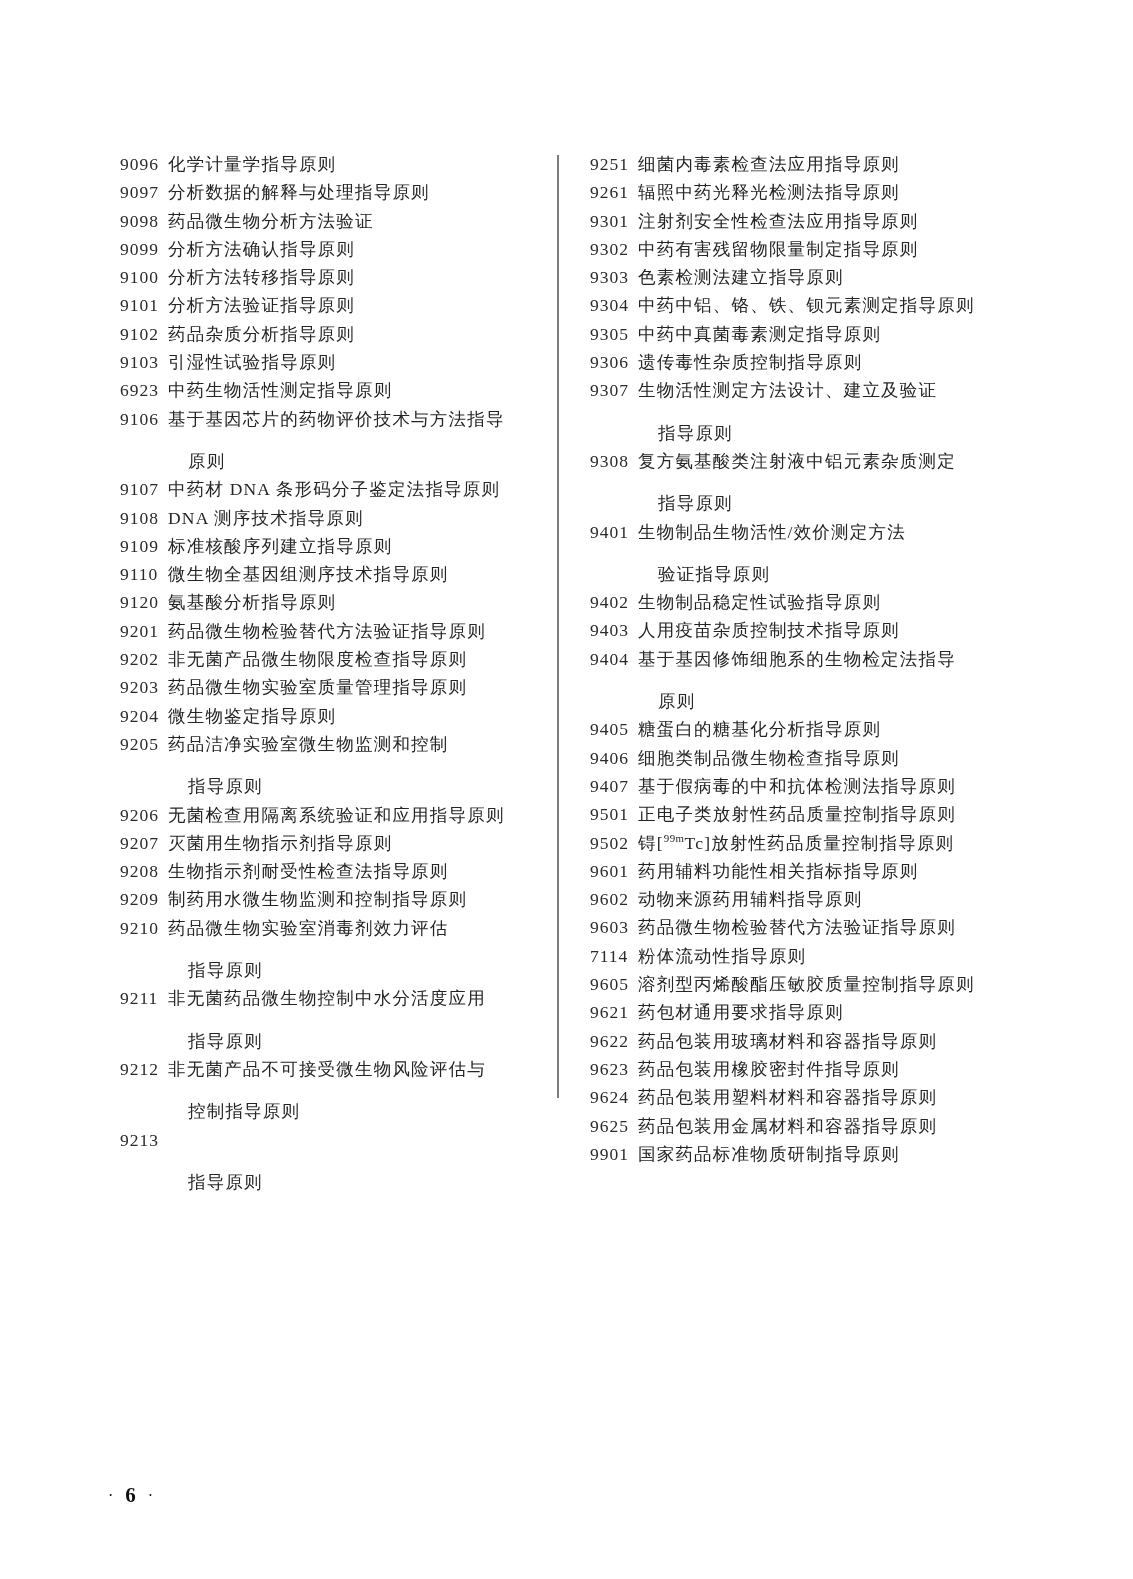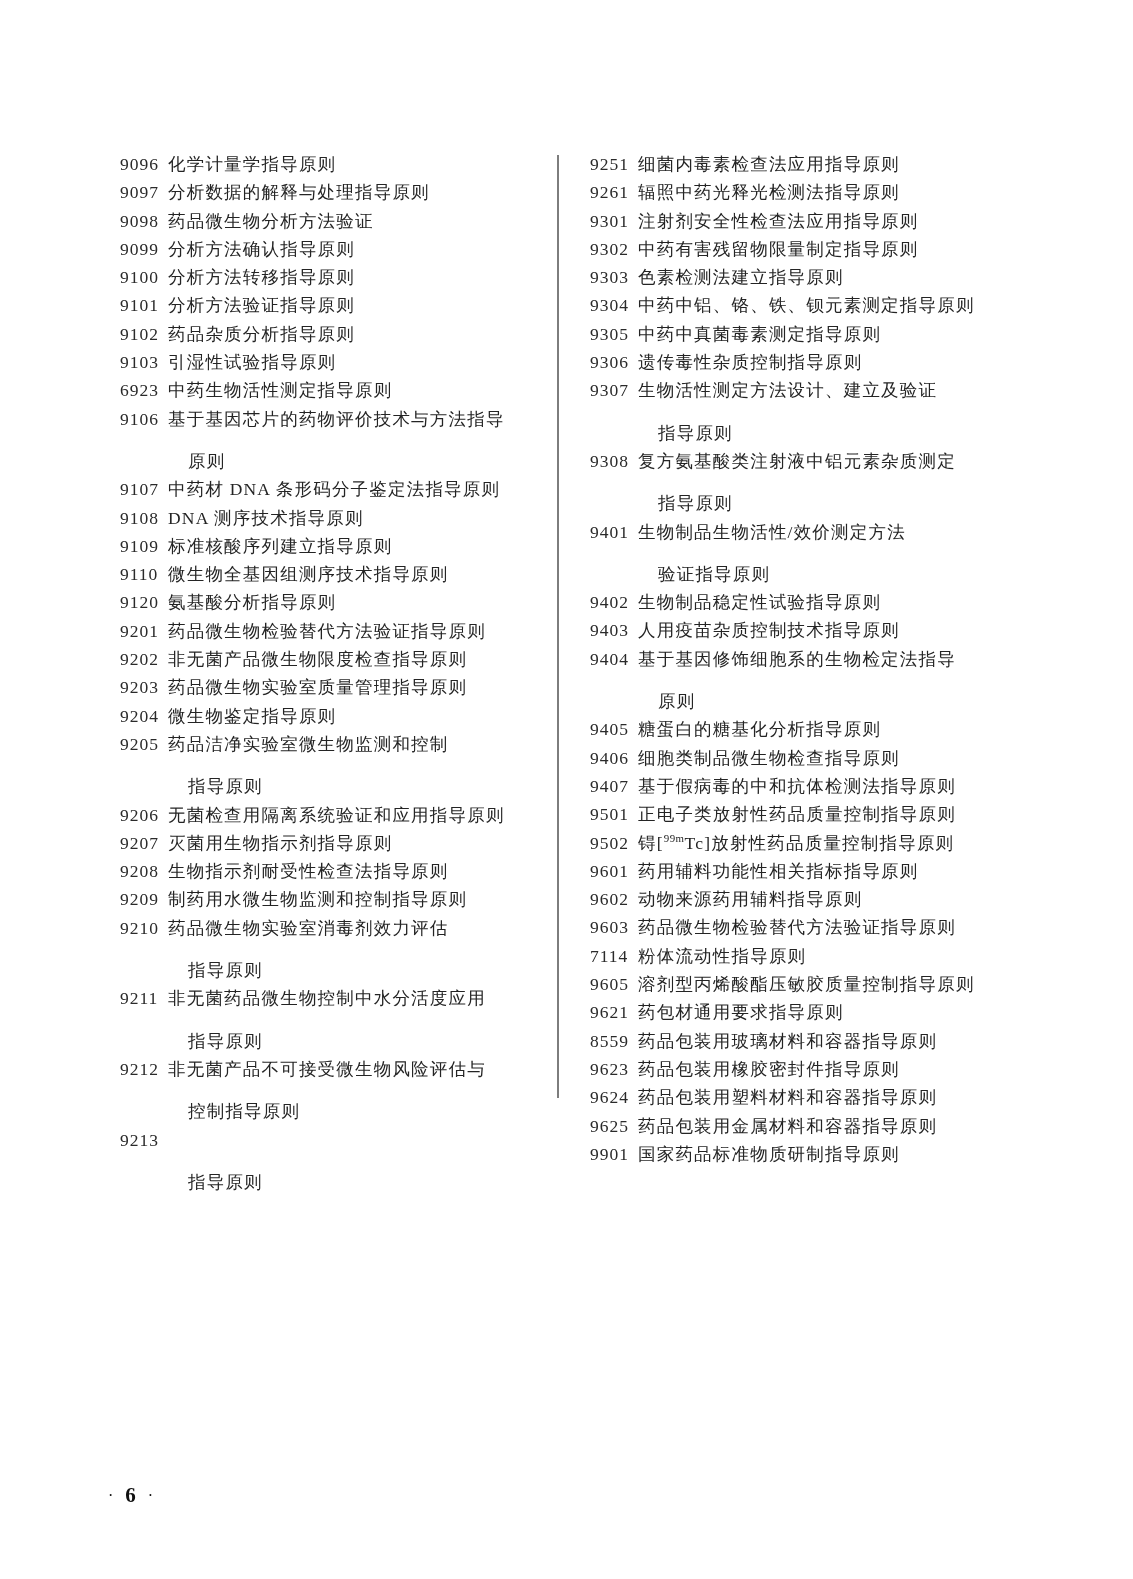--- a/index.html
+++ b/index.html
@@ -418,21 +418,21 @@
         </div>
       </div>
       <div class="entry">
         <div class="row">
           <span class="code">9621</span>
           <div class="line">药包材通用要求指导原则</div>
         </div>
       </div>
       <div class="entry">
         <div class="row">
-          <span class="code">8559</span>
+          <span class="code">9622</span>
           <div class="line">药品包装用玻璃材料和容器指导原则</div>
         </div>
       </div>
       <div class="entry">
         <div class="row">
           <span class="code">9623</span>
           <div class="line">药品包装用橡胶密封件指导原则</div>
         </div>
       </div>
       <div class="entry">

